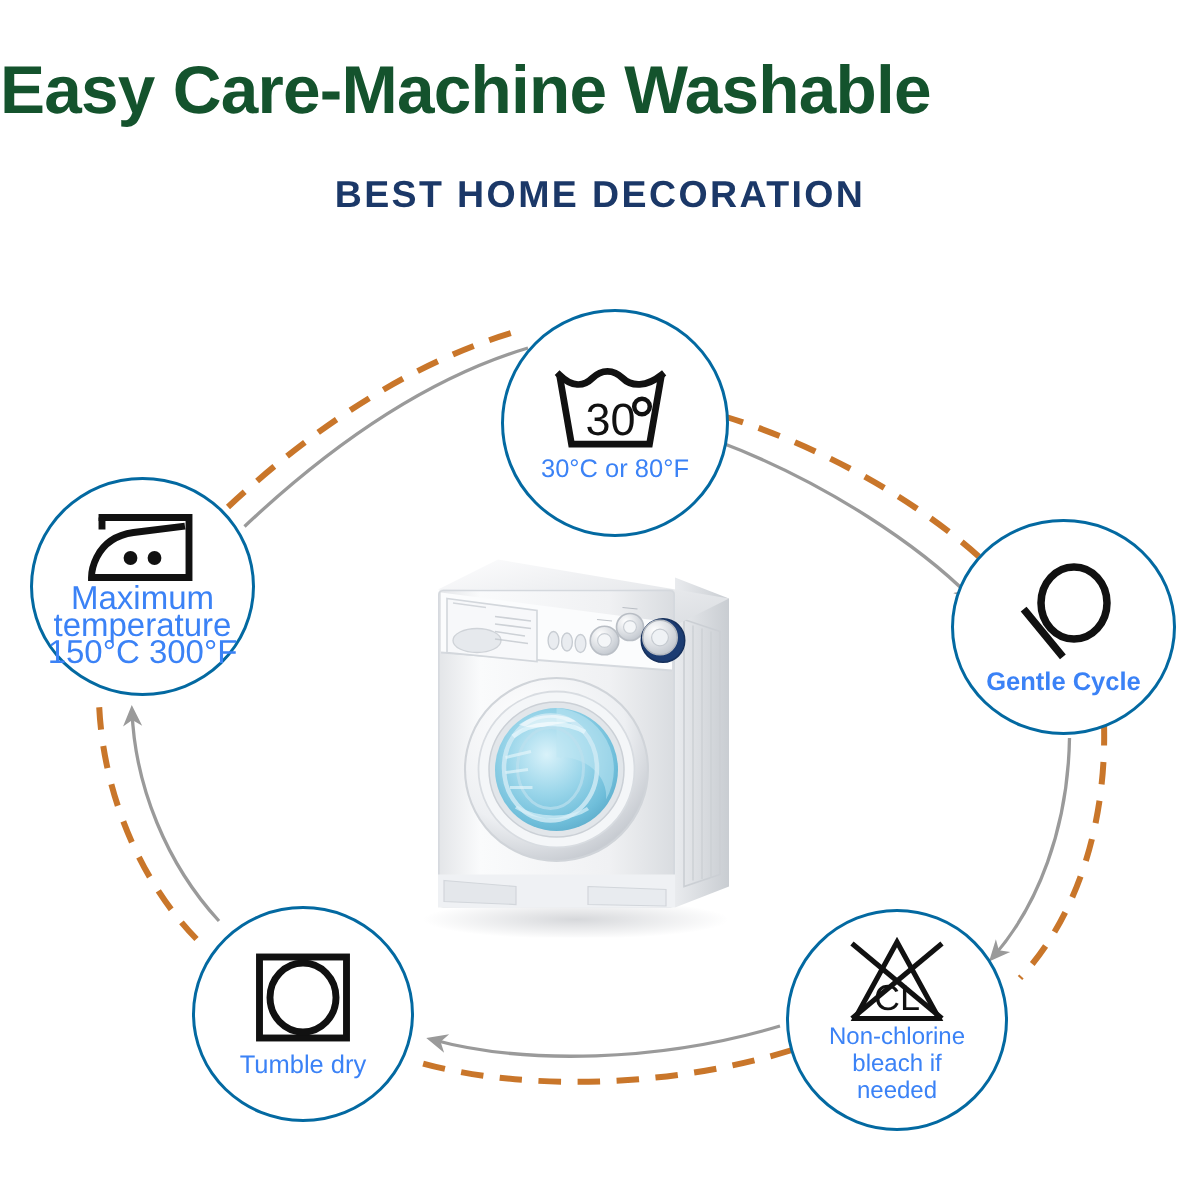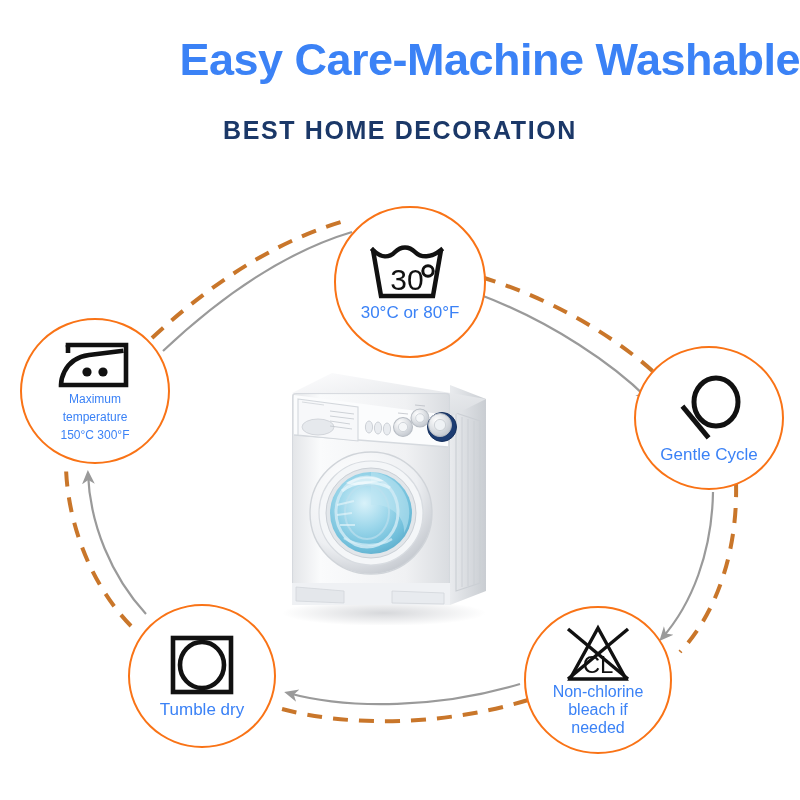--- a/index.html
+++ b/index.html
@@ -17,25 +17,25 @@
     background: #ffffff;
     overflow: hidden;
   }
 
   
   #headline {
     position: absolute;
     left: 0;
     top: 34px;
     width: 800px;
-    text-align: right;
+    text-align: left;
     font-size: 45px;
     font-weight: bold;
     letter-spacing: -0.5px;
-    color: #3b82f6;
+    color: #14532d;
     white-space: nowrap;
     font-family: "Liberation Sans", sans-serif;
   }
   #subhead {
     position: absolute;
     left: 0;
     top: 116px;
     width: 800px;
     text-align: center;
     font-size: 25px;
@@ -62,21 +62,21 @@
     top: 355px;
     width: 230px;
     height: 270px;
   }
 
   
   .badge {
     position: absolute;
     border-radius: 50%;
     background: #ffffff;
-    border: 2px solid #f97316;
+    border: 2px solid #0369a1;
     box-sizing: border-box;
     display: flex;
     flex-direction: column;
     align-items: center;
     justify-content: center;
     z-index: 5;
   }
   .badge-icon {
     display: block;
     line-height: 0;
@@ -88,30 +88,30 @@
     line-height: 17px;
     font-family: "Liberation Sans", sans-serif;
     white-space: pre-line;
   }
 
   #badge-wash   { left: 334px; top: 206px; width: 152px; height: 152px; }
   #badge-wash .badge-icon { margin-bottom: 2px; }
   #badge-wash .badge-label { font-size: 17px; }
 
   #badge-gentle { left: 634px; top: 346px; width: 150px; height: 144px; }
-  #badge-gentle .badge-label { font-size: 17px; margin-top: 2px; }
+  #badge-gentle .badge-label { font-size: 17px; margin-top: 2px; font-weight: bold; }
 
   #badge-bleach { left: 524px; top: 606px; width: 148px; height: 148px; }
   #badge-bleach .badge-label { font-size: 16px; line-height: 18px; margin-top: -2px; }
 
   #badge-tumble { left: 128px; top: 604px; width: 148px; height: 144px; }
   #badge-tumble .badge-label { font-size: 17px; margin-top: 5px; }
 
   #badge-iron   { left: 20px; top: 318px; width: 150px; height: 146px; }
-  #badge-iron .badge-label { font-size: 12px; line-height: 18px; margin-top: -1px; }
+  #badge-iron .badge-label { font-size: 22px; line-height: 18px; margin-top: -1px; }
 </style>
 </head>
 <body>
 
 <div id="page">
 
   <div id="headline">Easy Care-Machine Washable</div>
   <div id="subhead">BEST HOME DECORATION</div>
 
   <svg id="connectors" viewBox="0 0 800 800">

